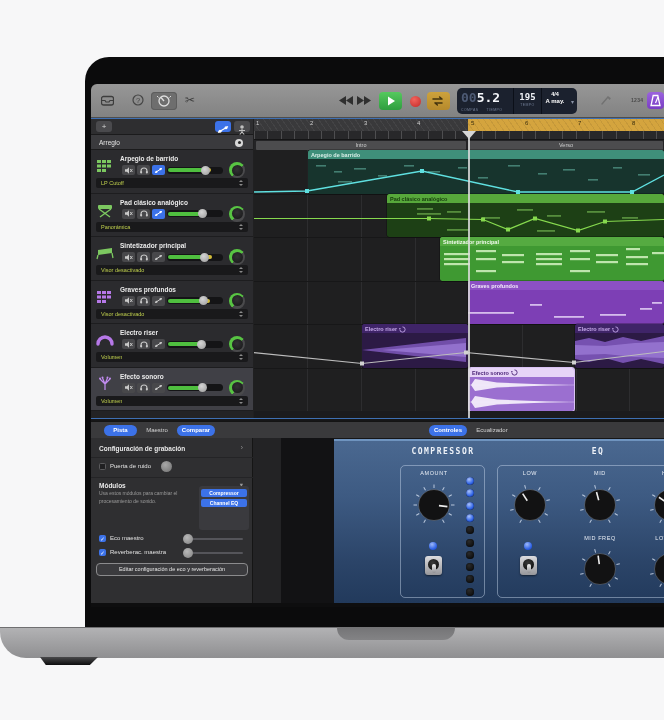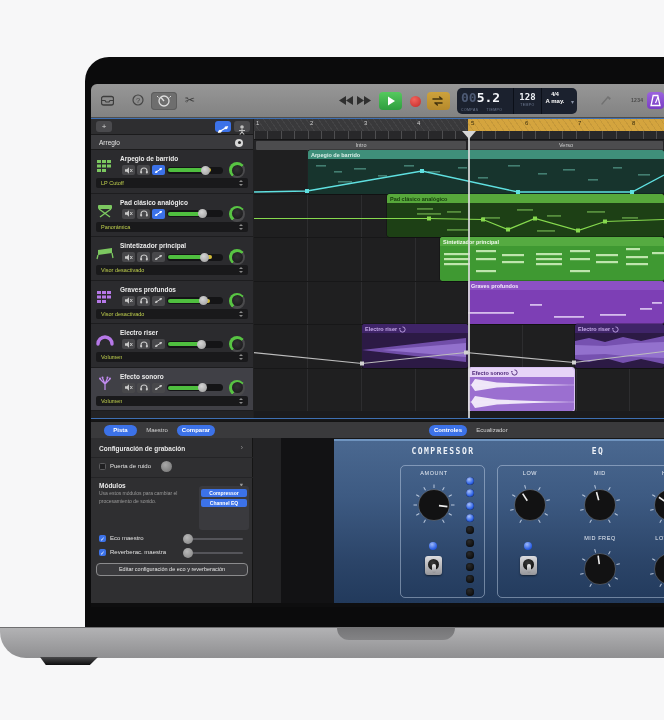--- a/index.html
+++ b/index.html
@@ -207,21 +207,21 @@
     <div class="abs" id="lcd">
       <div class="lcd-sec" id="lcd-pos">
         <div id="lcd-big"><span class="dim">00</span><span class="lit">5.2</span></div>
         <div class="lcd-lbls">
             <span>COMPÁS</span>
             <span>TIEMPO</span>
           </div>
       </div>
       <div class="lcd-div"></div>
       <div class="lcd-sec" id="lcd-tempo">
-        <div class="v">128</div>
+        <div class="v">195</div>
         <div class="l">TEMPO</div>
       </div>
       <div class="lcd-div"></div>
       <div class="lcd-sec" id="lcd-key">
         <div class="s">4/4</div>
         <div class="k">A may.</div>
       </div>
       <div class="lcd-sec" id="lcd-chev">▾</div>
     </div>
 

